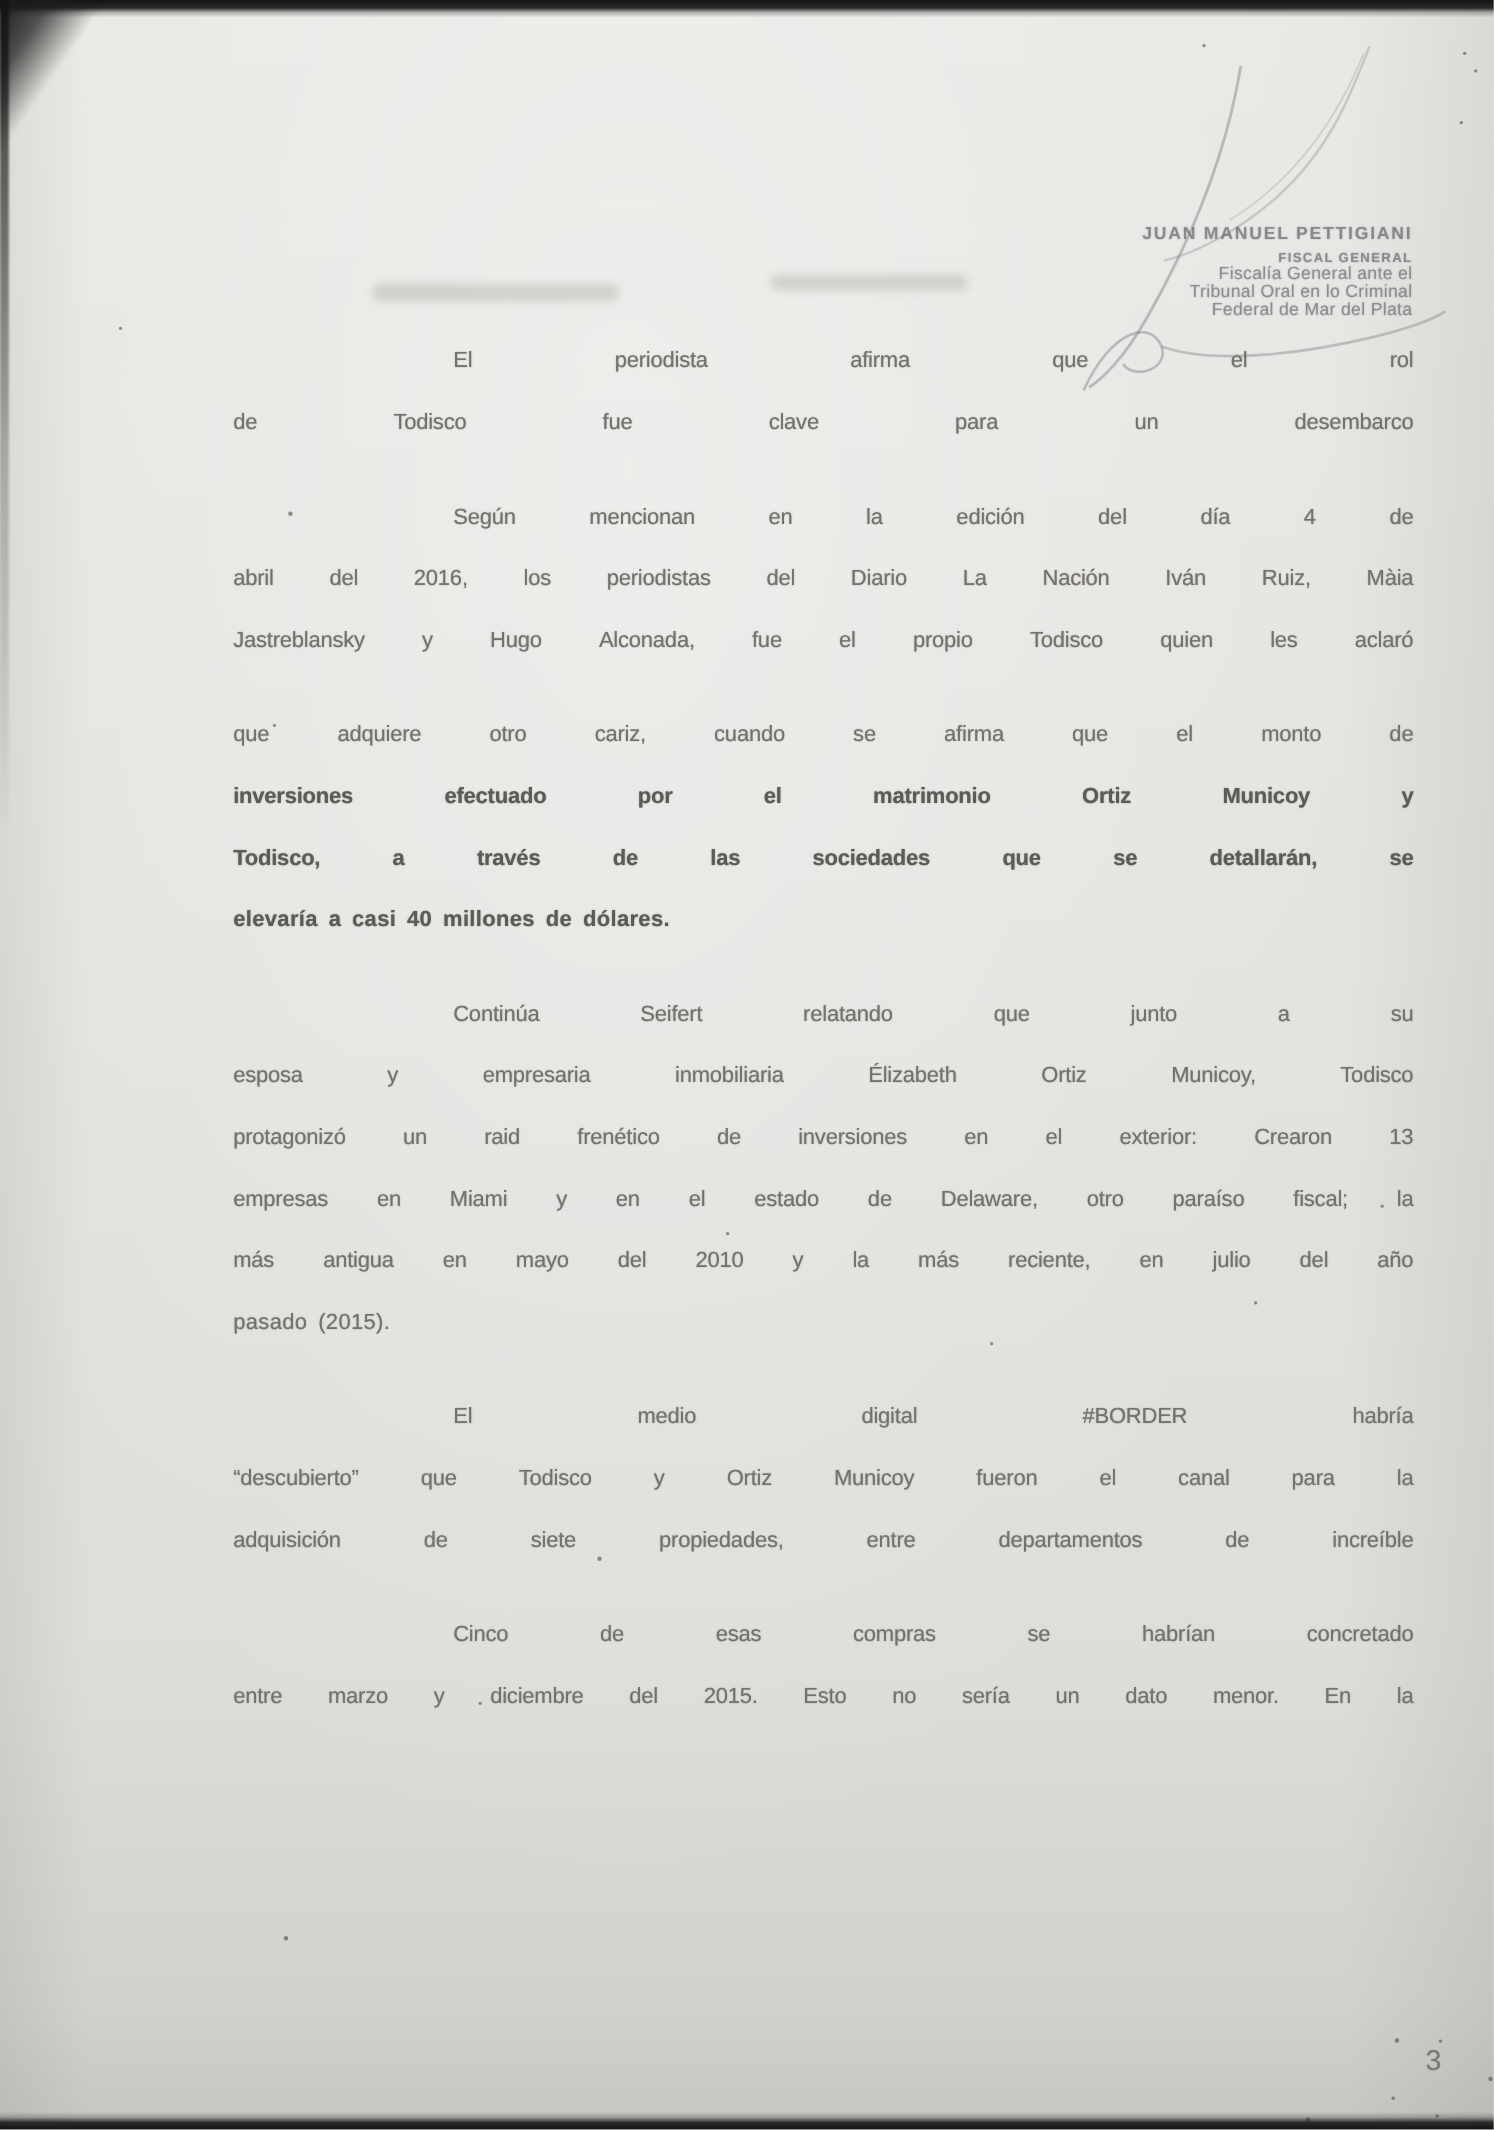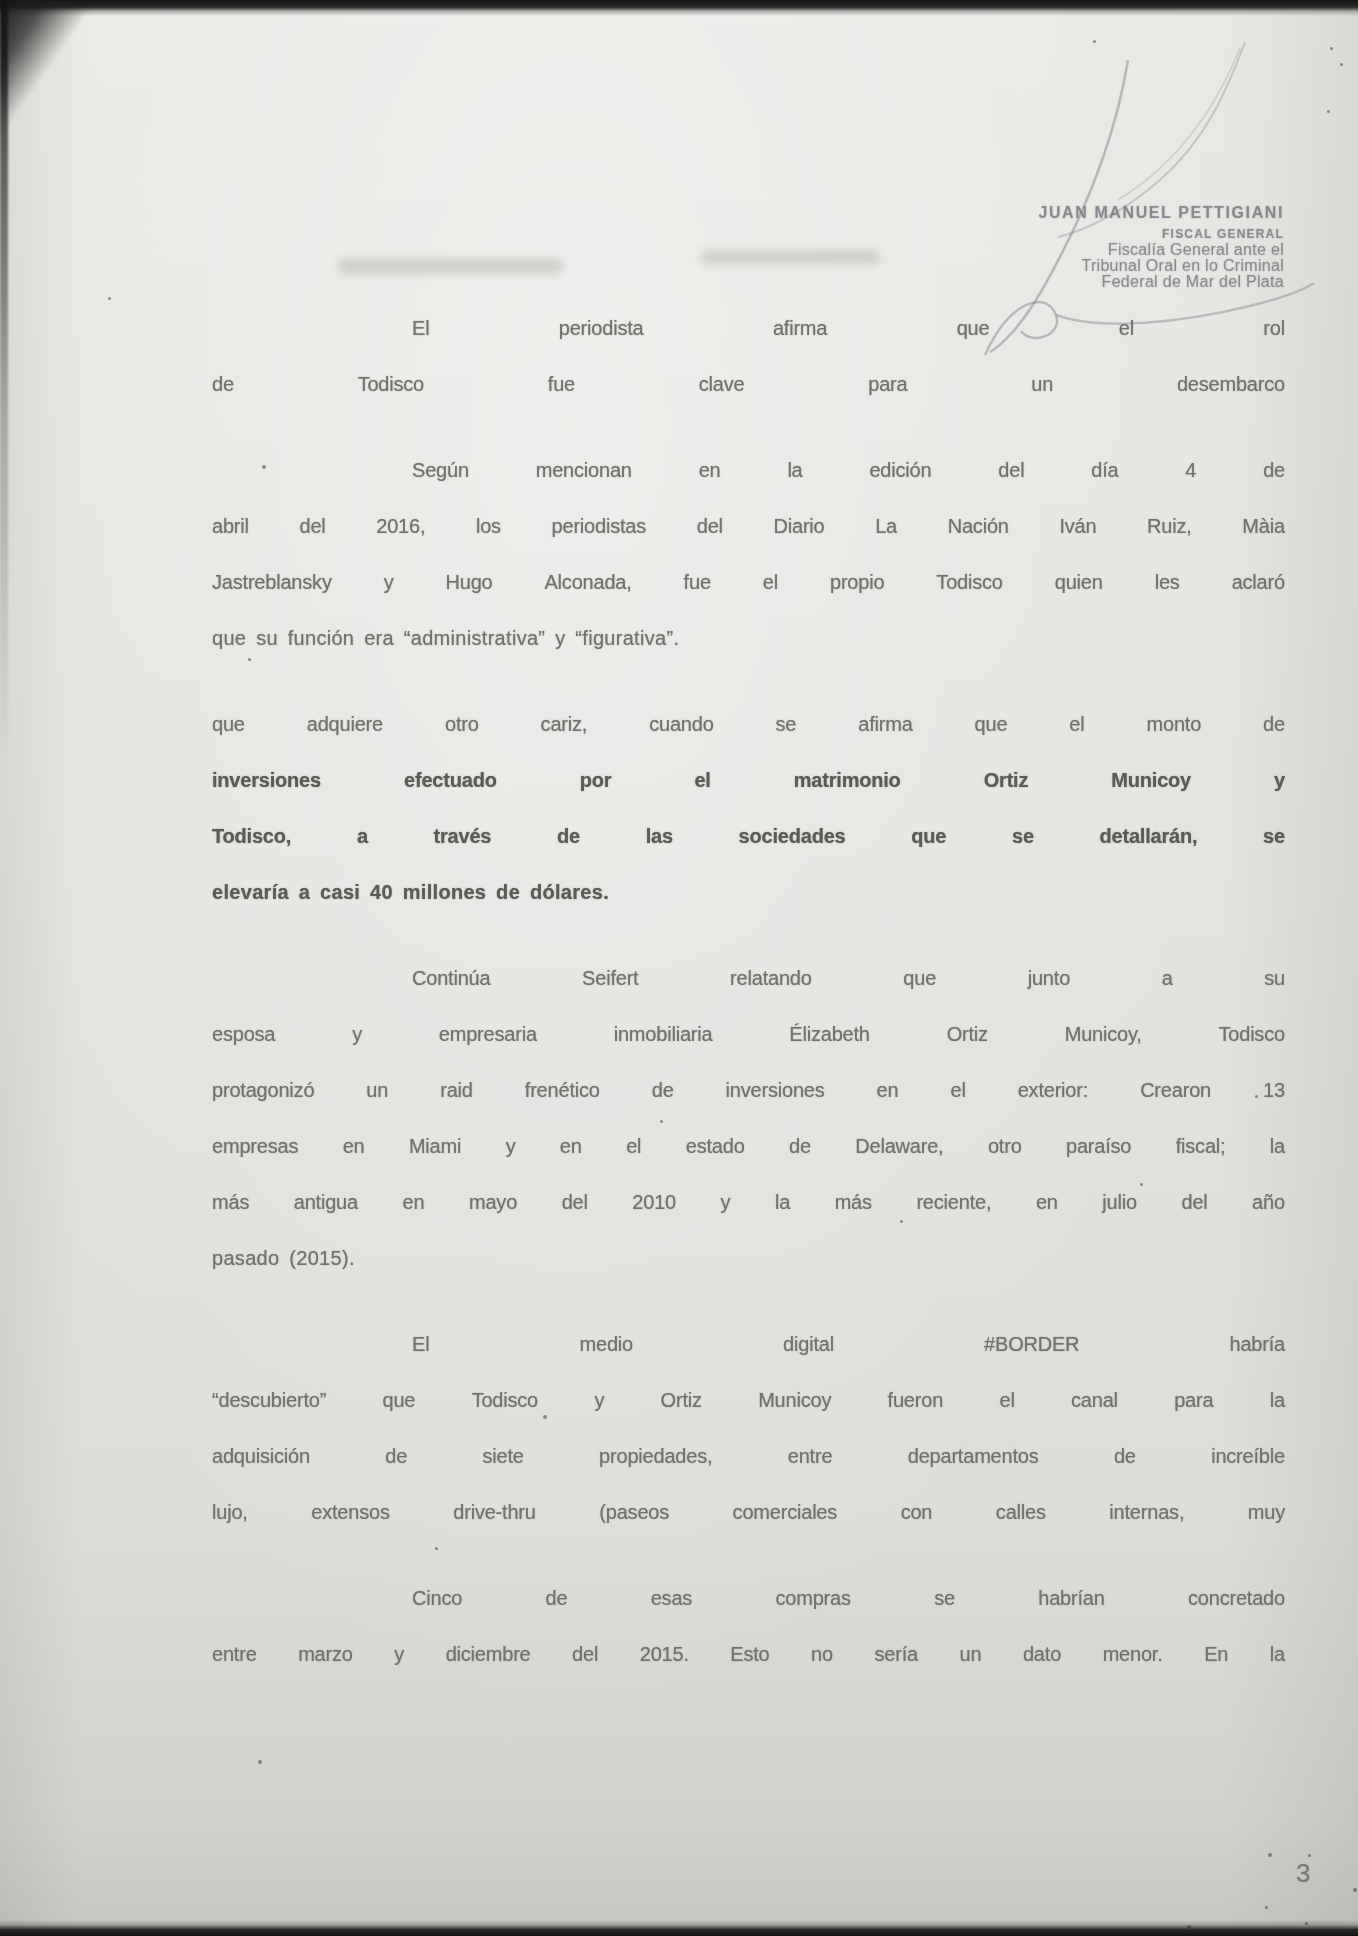--- a/index.html
+++ b/index.html
@@ -138,21 +138,20 @@
         <span>Hugo</span>
         <span>Alconada,</span>
         <span>fue</span>
         <span>el</span>
         <span>propio</span>
         <span>Todisco</span>
         <span>quien</span>
         <span>les</span>
         <span>aclaró</span>
       </div>
-      <div class="line left">que su función era “administrativa” y “figurativa”.</div>
     </div>
     <div class="para">
       <div class="line justify">
         <span>que</span>
         <span>adquiere</span>
         <span>otro</span>
         <span>cariz,</span>
         <span>cuando</span>
         <span>se</span>
         <span>afirma</span>
@@ -274,31 +273,20 @@
       </div>
       <div class="line justify">
         <span>adquisición</span>
         <span>de</span>
         <span>siete</span>
         <span>propiedades,</span>
         <span>entre</span>
         <span>departamentos</span>
         <span>de</span>
         <span>increíble</span>
-      </div>
-      <div class="line justify">
-        <span>lujo,</span>
-        <span>extensos</span>
-        <span>drive-thru</span>
-        <span>(paseos</span>
-        <span>comerciales</span>
-        <span>con</span>
-        <span>calles</span>
-        <span>internas,</span>
-        <span>muy</span>
       </div>
     </div>
     <div class="para">
       <div class="line justify indent">
         <span>Cinco</span>
         <span>de</span>
         <span>esas</span>
         <span>compras</span>
         <span>se</span>
         <span>habrían</span>

